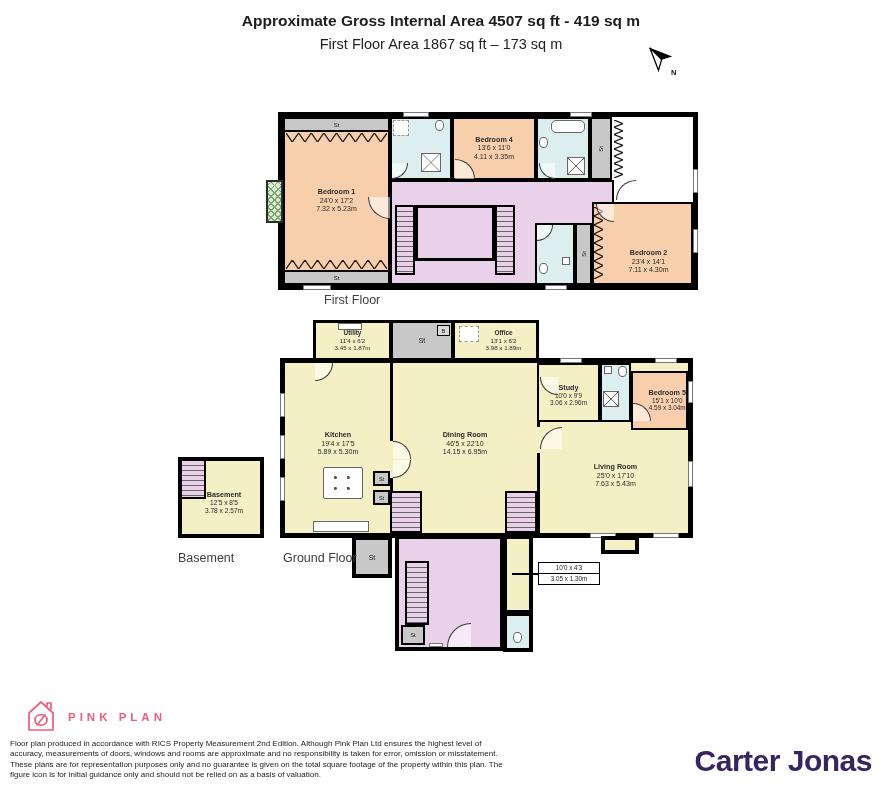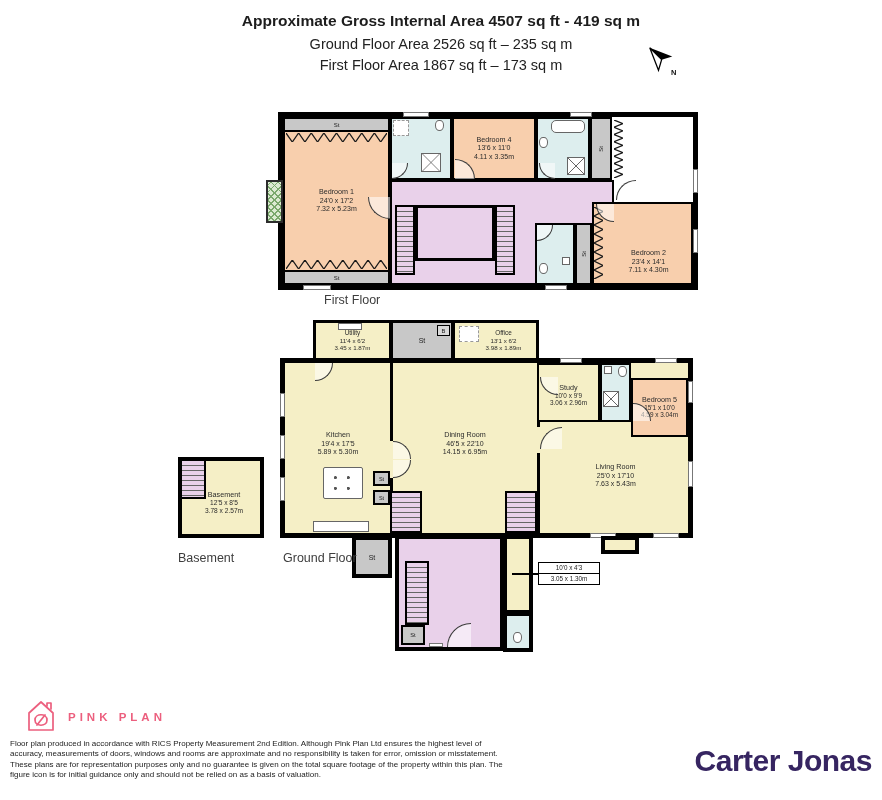--- a/index.html
+++ b/index.html
@@ -13,21 +13,21 @@
 
   
   .hdr{position:absolute;left:0;top:12px;width:882px;text-align:center;color:var(--ink);}
   .hdr .t{font-size:15.5px;font-weight:bold;margin-bottom:6px;}
   .hdr .s{font-size:14.5px;margin-bottom:5px;color:#222;}
 
   
   .plan{position:absolute;border:5px solid var(--wall);background:#fff;}
   .room{position:absolute;border:2px solid var(--wall);display:flex;align-items:center;justify-content:center;}
   .rlabel{font-size:7px;line-height:8.6px;text-align:center;color:#2b2b2b;}
-  .rlabel .nm{font-size:7.2px;}
+  .rlabel .nm{font-size:7.2px;font-weight:bold;}
   .arealabel{position:absolute;display:flex;align-items:center;justify-content:center;}
   .wallseg{position:absolute;background:var(--wall);}
   .stbox{position:absolute;background:var(--gray);border:2px solid var(--wall);display:flex;align-items:center;justify-content:center;font-size:6px;color:#222;}
   .stv{writing-mode:vertical-rl;transform:rotate(180deg);}
   .stairsV{position:absolute;background:repeating-linear-gradient(to bottom,var(--lilac) 0 4px,#666 4px 5px);border:2px solid var(--wall);}
   .stairwell{position:absolute;background:var(--lilac);border:3px solid var(--wall);}
   .win{position:absolute;background:#fff;border:1px solid #777;}
   .zz{position:absolute;}
   .arc{position:absolute;border:1.2px solid #3a3a3a;background:rgba(255,255,255,.55);}
   .arc.bl{border-radius:0 0 0 100%;border-top:none;border-right:none;}
@@ -61,21 +61,20 @@
   .cj{position:absolute;right:10px;top:744px;font-size:30px;font-weight:bold;color:var(--cj);letter-spacing:-0.5px;}
   .nlbl{position:absolute;font-size:7.5px;font-weight:bold;color:#111;}
 </style>
 </head>
 <body>
 
 <div class="canvas">
 
   <div class="hdr">
     <div class="t">Approximate Gross Internal Area 4507 sq ft - 419 sq m</div>
-    <div class="s">Ground Floor Area 2526 sq ft – 235 sq m</div>
     <div class="s">First Floor Area 1867 sq ft – 173 sq m</div>
   </div>
 
   <svg style="position:absolute;left:646px;top:44px;" width="30" height="30" viewBox="0 0 24 24">
     <path d="M3 3 L21 10 L12.5 12.5 Z" fill="#000"></path>
     <path d="M3 3 L12.5 12.5 L10 21 Z" fill="#fff" stroke="#000" stroke-width="1"></path>
   </svg>
   <span class="nlbl" style="left:671px;top:68px;">N</span>
 
   <div class="plan" style="left:278px;top:112px;width:420px;height:178px;">
@@ -196,21 +195,21 @@
     <div class="wallseg" style="left:252px;top:90px;width:3px;height:80px;"></div>
 
     <div class="room" style="left:252px;top:0;width:63px;height:59px;background:var(--yellow);">
       <div class="rlabel" style="font-size:6.4px;line-height:7.8px;margin-top:6px;">
         <div class="nm">Study</div>
         <div>10'0 x 9'9</div>
         <div>3.06 x 2.96m</div>
       </div>
     </div>
     <div class="room" style="left:315px;top:0;width:31px;height:59px;background:var(--cyan);"></div>
-    <div class="room" style="left:346px;top:15px;width:57px;height:59px;background:var(--peach);">
+    <div class="room" style="left:346px;top:8px;width:57px;height:59px;background:var(--peach);justify-content:flex-end;">
       <div class="rlabel" style="font-size:6.4px;line-height:7.8px;">
         <div class="nm">Bedroom 5</div>
         <div>15'1 x 10'0</div>
         <div>4.59 x 3.04m</div>
       </div>
     </div>
 
     <div class="arealabel" style="left:5px;top:68px;width:96px;">
       <div class="rlabel">
         <div class="nm">Kitchen</div>

